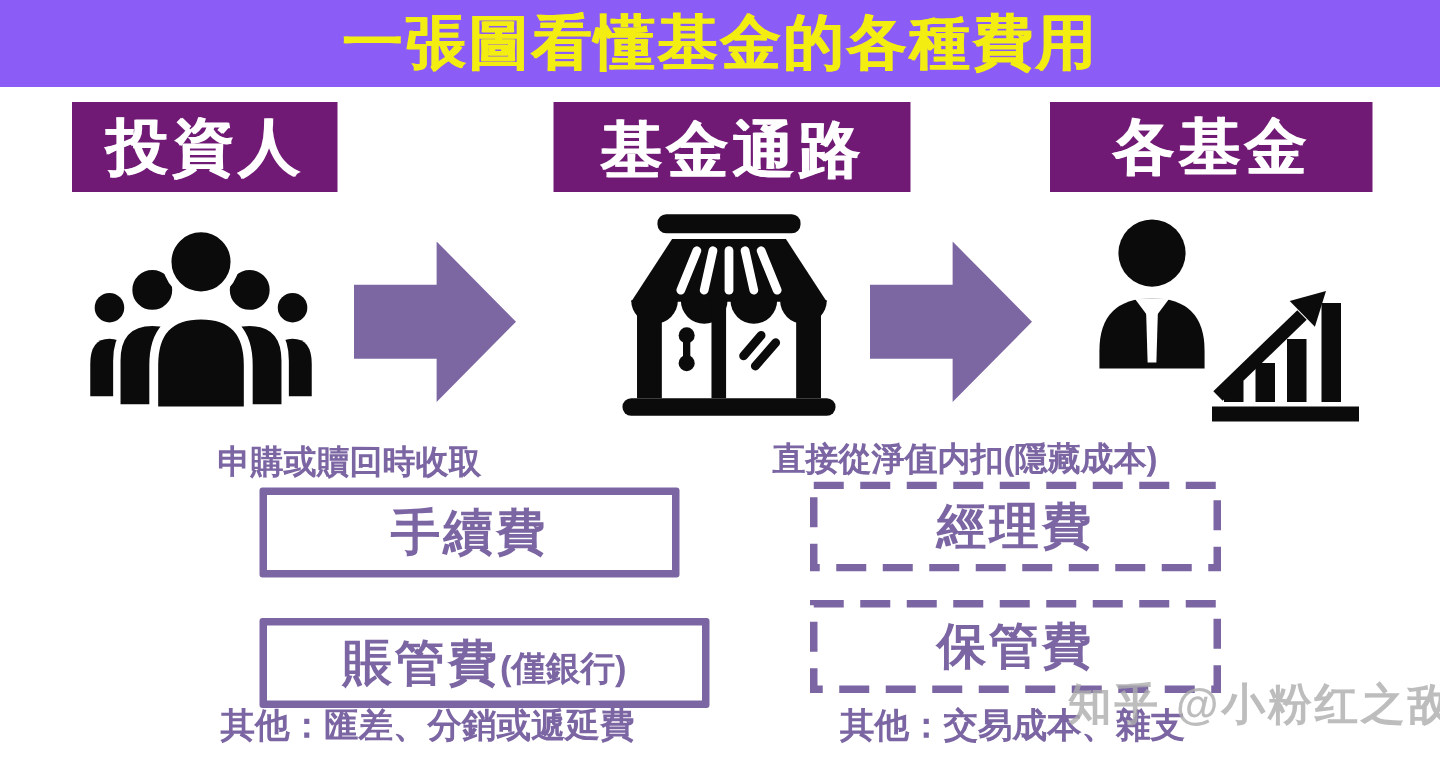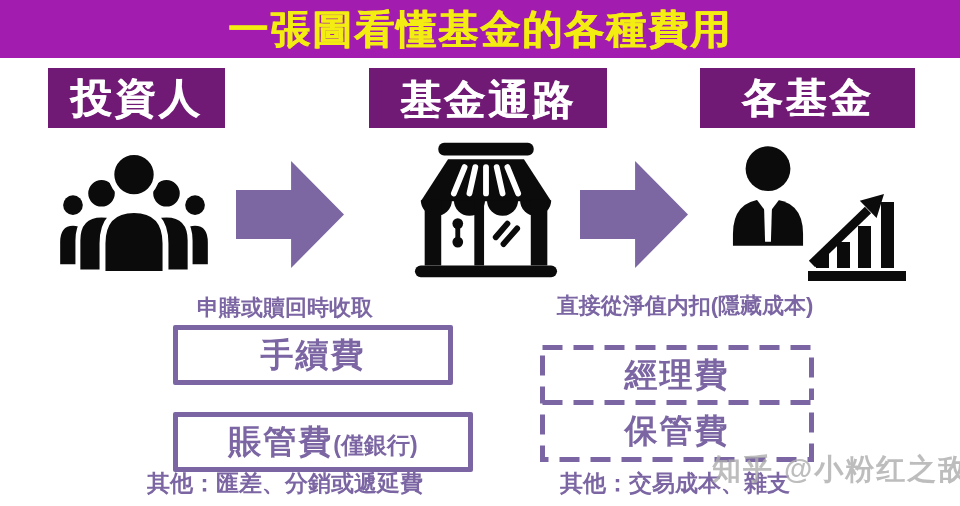--- a/index.html
+++ b/index.html
@@ -3,21 +3,21 @@
 <meta charset="utf-8">
 <style>
   html,body{margin:0;padding:0;background:#ffffff;}
   .stage{
     position:relative;width:960px;height:506px;background:#ffffff;overflow:hidden;
     font-family:"Liberation Sans","DejaVu Sans",sans-serif;
   }
   
   .banner{
     position:absolute;left:0;top:0;width:960px;height:58px;
-    background:#a21caf;display:flex;align-items:center;justify-content:center;
+    background:#8b5cf6;display:flex;align-items:center;justify-content:center;
   }
   .banner-title{
     color:#f3ed11;font-size:40px;font-weight:900;letter-spacing:2px;line-height:58px;
     text-shadow:1px 0 0 #f3ed11;
   }
   
   .hdr{
     position:absolute;top:68px;height:60px;background:#701a75;
     display:flex;align-items:center;justify-content:center;
   }
@@ -33,34 +33,34 @@
   .ic-man{left:731px;top:143px;width:74px;height:104px;}
   .ic-chart{left:806px;top:186px;width:102px;height:96px;}
   
   .flow-arrow{
     position:absolute;top:161px;width:108px;height:107px;background:#7c67a3;
     clip-path:polygon(0% 27%,51% 27%,51% 0%,100% 50%,51% 100%,51% 73%,0% 73%);
   }
   .arrow1{left:236px;}
   .arrow2{left:580px;}
   
-  .caption{position:absolute;color:#7b66a3;font-weight:900;font-size:22px;text-align:center;}
+  .caption{position:absolute;color:#7b66a3;font-weight:900;font-size:22px;}
   .cap-left{left:145px;top:293px;width:280px;}
   .cap-right{left:515px;top:291px;width:340px;}
   
   .fee-box{
     position:absolute;display:flex;align-items:center;justify-content:center;
     box-sizing:border-box;background:#ffffff;
   }
   .fee-box .lbl{color:#7b66a3;font-size:33px;font-weight:900;letter-spacing:2px;}
   .fee-box .note{color:#7b66a3;font-size:23px;font-weight:900;}
   .solid{border:5px solid #7b66a3;border-radius:2px;margin-left:28px;}
   .box-s1{left:145px;top:325px;width:280px;height:60px;}
   .box-s2{left:145px;top:412px;width:300px;height:60px;}
-  .box-d1{left:540px;top:345px;width:274px;height:60px;}
+  .box-d1{left:540px;top:321px;width:274px;height:60px;}
   .box-d2{left:540px;top:400px;width:274px;height:62px;}
   .dash-rect{position:absolute;left:0;top:0;width:100%;height:100%;}
   .fee-box .txt{position:relative;z-index:1;}
   
   .other{position:absolute;color:#7b66a3;font-weight:900;font-size:23px;text-align:center;}
   .other-left{left:115px;top:468px;width:340px;}
   .other-right{left:525px;top:468px;width:300px;}
   
   .watermark{
     position:absolute;left:712px;top:450px;z-index:6;

